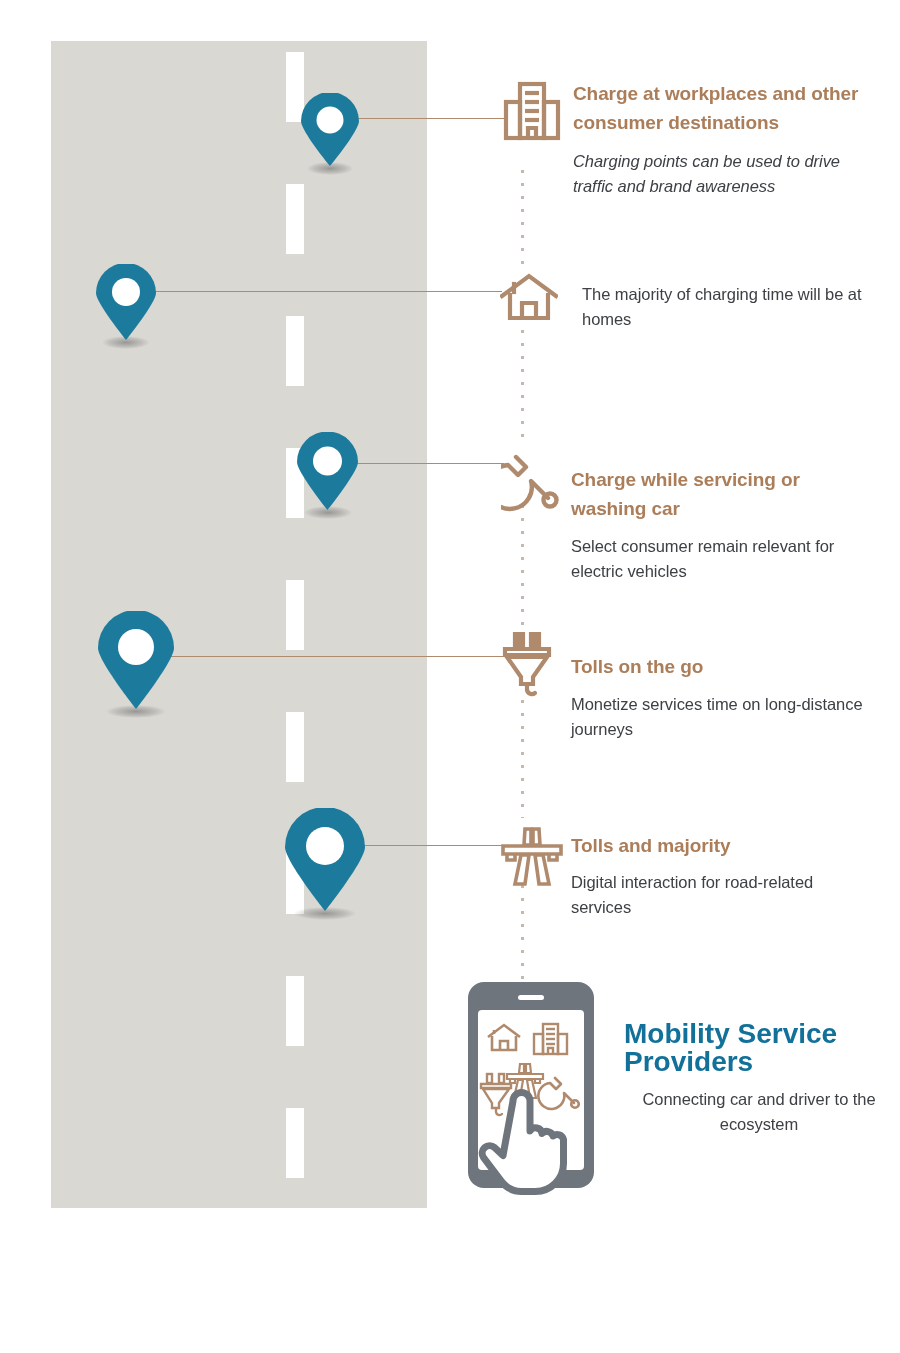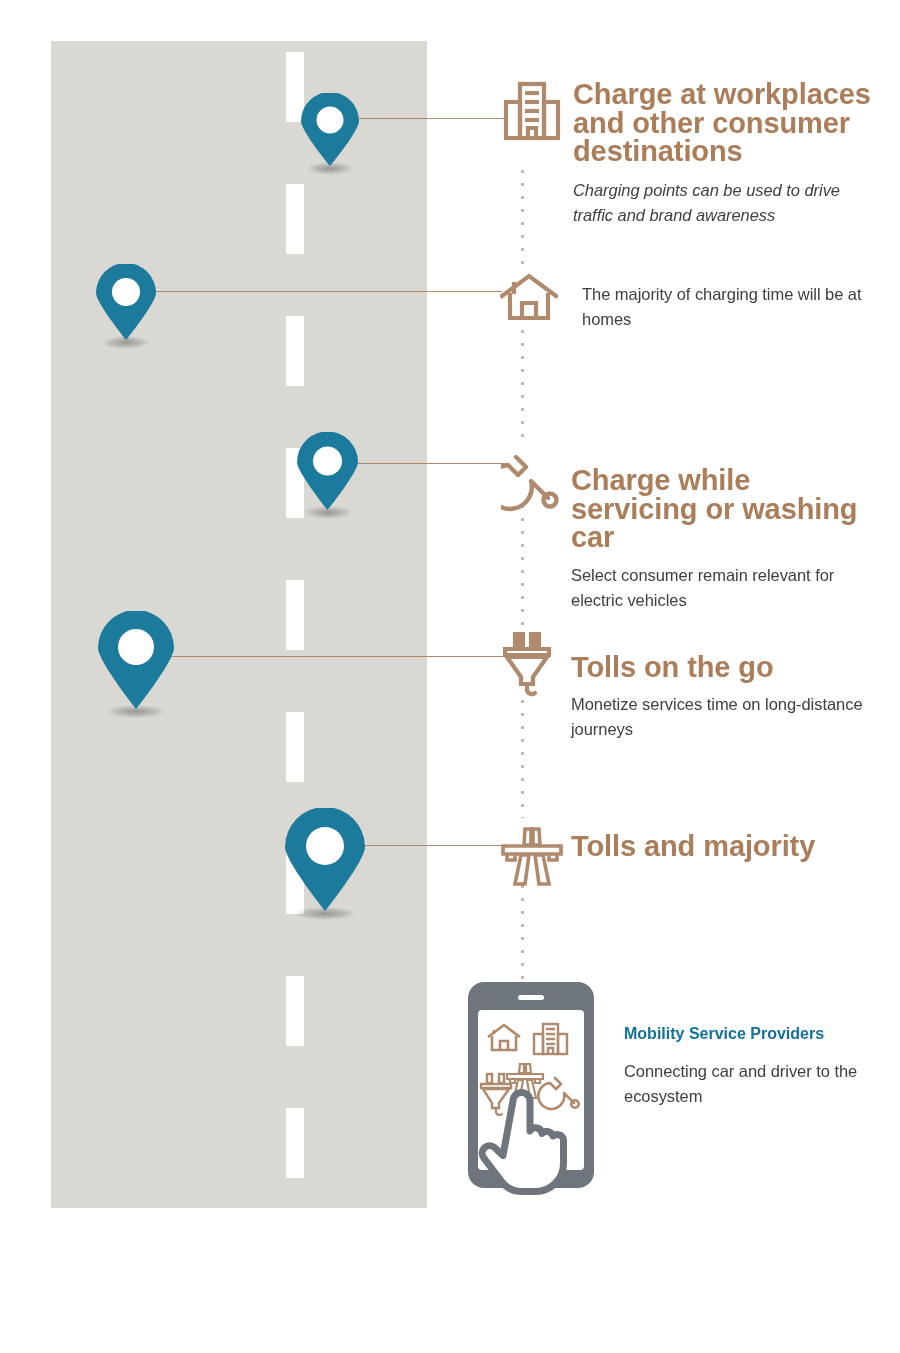--- a/index.html
+++ b/index.html
@@ -53,38 +53,38 @@
     background-image: linear-gradient(to bottom, #c6b8ab 0 3px, rgba(255,255,255,0) 3px 13px);
     background-size: 3px 13px;
   }
 
   
   .item { position: absolute; }
   .item .icon { position: absolute; left: 0; top: 0; }
   .item .txt  { position: absolute; left: 70px; top: 0; width: 300px; }
   .h {
     color: #ab7d59;
-    font-size: 29px;
+    font-size: 19px;
     font-weight: bold;
     line-height: 28.5px;
     letter-spacing: -0.1px;
   }
   .p {
     color: #3d4045;
     font-size: 16.5px;
     line-height: 25px;
     letter-spacing: -0.05px;
   }
 
   
   #msp-phone { position: absolute; left: 466px; top: 980px; }
   #msp-text  { position: absolute; left: 624px; top: 1020px; width: 270px; }
   .h-blue {
     color: #127099;
-    font-size: 16px;
+    font-size: 28px;
     font-weight: bold;
     line-height: 28px;
   }
 </style>
 </head>
 <body>
 
 <div id="stage">
 
   <div class="road">
@@ -232,20 +232,21 @@
           <path d="M2 22 L60 22 L60 30 L2 30 Z"></path>
           <path d="M6 30 L6 36 L14 36 L14 30"></path>
           <path d="M56 30 L56 36 L48 36 L48 30"></path>
           <path d="M20 31 L28 31 L24 60 L14 60 Z"></path>
           <path d="M42 31 L34 31 L38 60 L48 60 Z"></path>
         </g>
       </svg>
     </div>
     <div class="txt" style="left:70px; width:300px;">
       <div class="h" style="margin-top:8px;">Tolls and majority</div>
+      <div class="p" style="margin-top:9px;">Digital interaction for road-related services</div>
     </div>
   </div>
 
   <div id="msp-phone">
     <svg width="140" height="218" viewBox="0 0 140 218">
 
       <rect x="2" y="2" width="126" height="206" rx="16" fill="#6f757c"></rect>
       <rect x="12" y="30" width="106" height="160" rx="4" fill="#ffffff"></rect>
       <rect x="52" y="15" width="26" height="5" rx="2.5" fill="#ffffff"></rect>
 
@@ -300,16 +301,16 @@
                  l-18 -24
                  a7.5 7.5 0 0 1 11 -10
                  l 8.5 8
                  Z" fill="#ffffff" stroke="#6f757c" stroke-width="7" stroke-linejoin="round"></path>
       </g>
     </svg>
   </div>
 
   <div id="msp-text">
     <div class="h-blue">Mobility Service Providers</div>
-    <div class="p" style="margin-top:11px;">Connecting car and driver to the ecosystem</div>
+    <div class="p" style="margin-top:11px;text-align:center;">Connecting car and driver to the ecosystem</div>
   </div>
 
 </div>
 
 </body></html>

